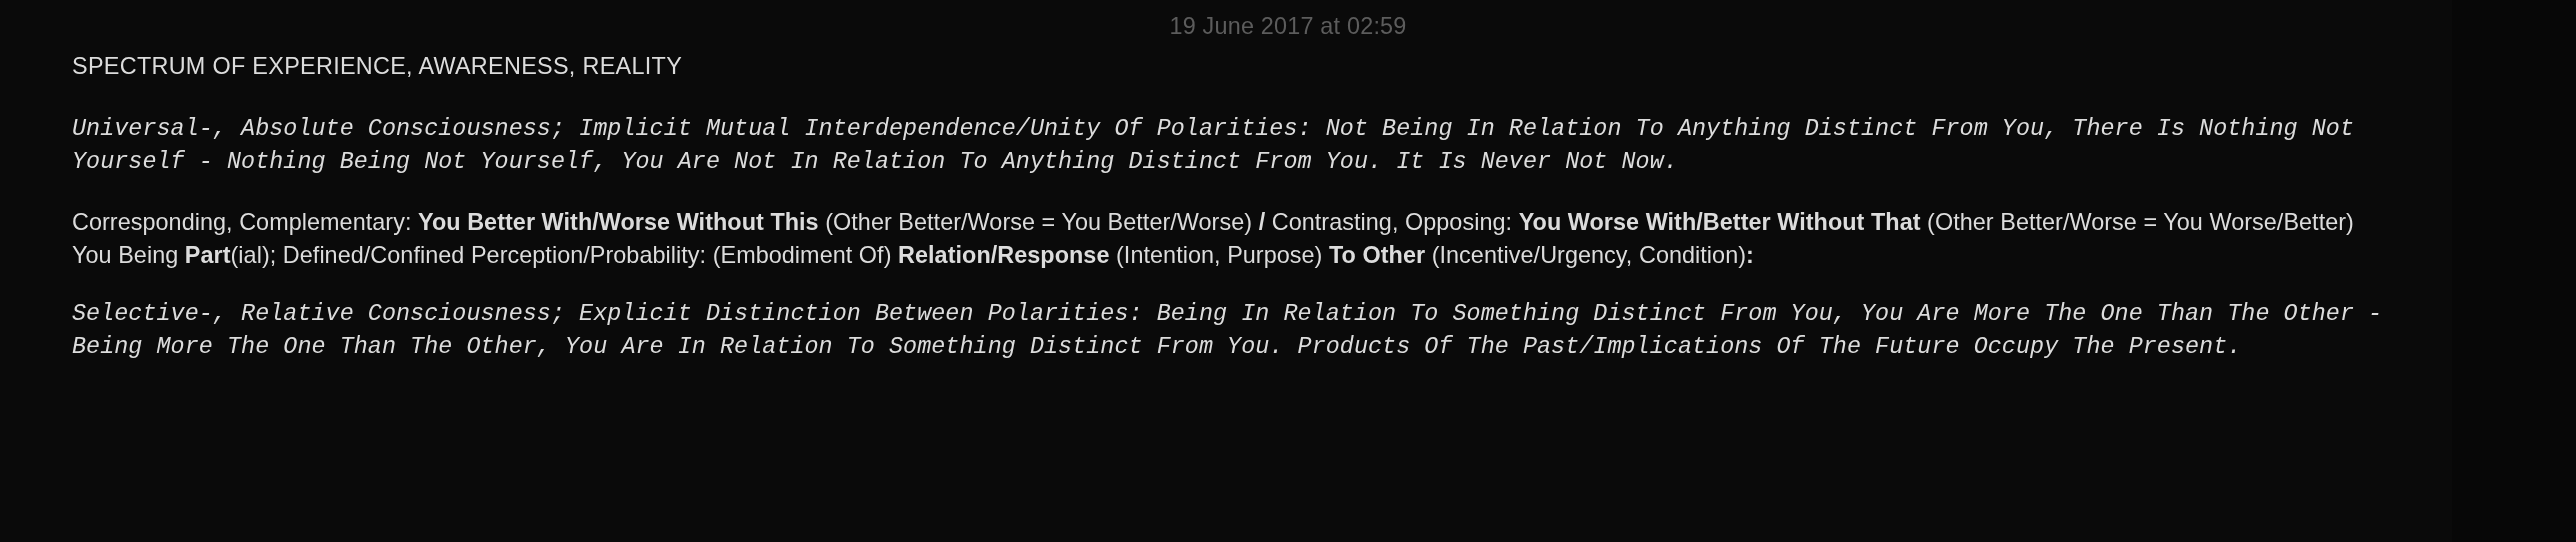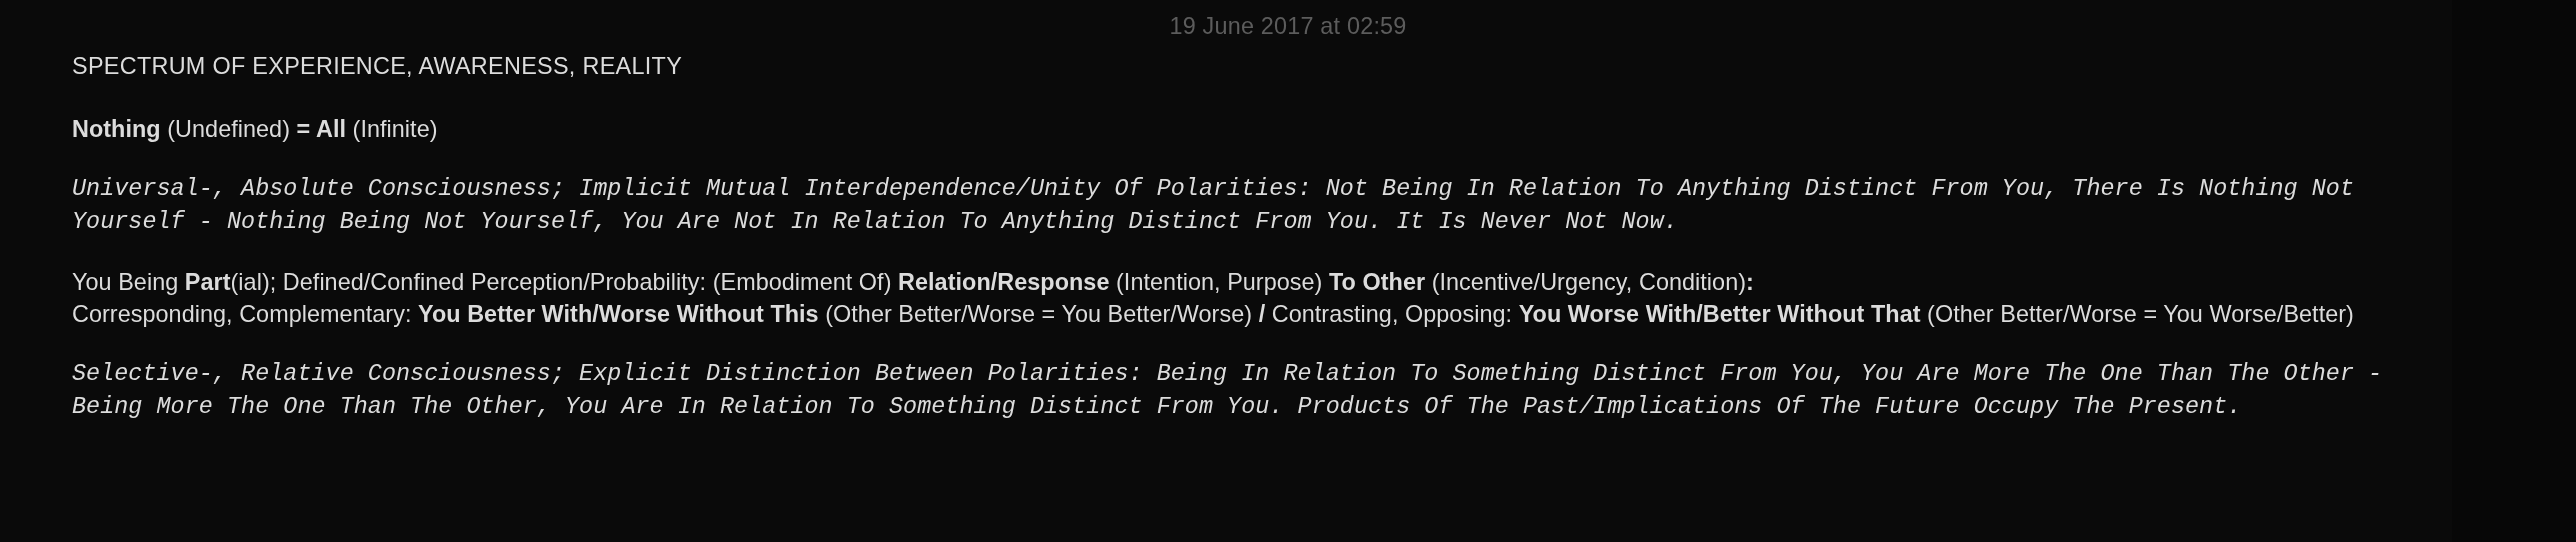--- a/index.html
+++ b/index.html
@@ -69,25 +69,24 @@
 <div id="page">
 
   <div class="timestamp">19 June 2017 at 02:59</div>
 
   <div class="doc">
 
     <div class="title">SPECTRUM OF EXPERIENCE, AWARENESS, REALITY</div>
 
     <div id="paragraphs">
         <div class="para">
-          <span class="line"><span class="b">Nothing</span><span> (Undefined) </span><span class="b">= All</span><span> (Infinite)</span></span>
         </div>
         <div class="para italic"><span>Universal-, Absolute Consciousness; Implicit Mutual Interdependence/Unity Of Polarities: Not Being In Relation To Anything Distinct From You, There Is Nothing Not Yourself - Nothing Being Not Yourself, You Are Not In Relation To Anything Distinct From You. It Is Never Not Now.</span></div>
         <div class="para">
+          <span class="line"><span>Corresponding, Complementary: </span><span class="b">You Better With/Worse Without This</span><span> (Other Better/Worse = You Better/Worse) </span><span class="b">/</span><span> Contrasting, Opposing: </span><span class="b">You Worse With/Better Without That</span><span> (Other Better/Worse = You Worse/Better)</span></span>
           <span class="line"><span>You Being </span><span class="b">Part</span><span>(ial); Defined/Confined Perception/Probability: (Embodiment Of) </span><span class="b">Relation/Response</span><span> (Intention, Purpose) </span><span class="b">To Other</span><span> (Incentive/Urgency, Condition)</span><span class="b">:</span></span>
-          <span class="line"><span>Corresponding, Complementary: </span><span class="b">You Better With/Worse Without This</span><span> (Other Better/Worse = You Better/Worse) </span><span class="b">/</span><span> Contrasting, Opposing: </span><span class="b">You Worse With/Better Without That</span><span> (Other Better/Worse = You Worse/Better)</span></span>
         </div>
         <div class="para italic"><span>Selective-, Relative Consciousness; Explicit Distinction Between Polarities: Being In Relation To Something Distinct From You, You Are More The One Than The Other - Being More The One Than The Other, You Are In Relation To Something Distinct From You. Products Of The Past/Implications Of The Future Occupy The Present.</span></div>
       </div>
 
   </div>
 </div>
 
 
 </body></html>

